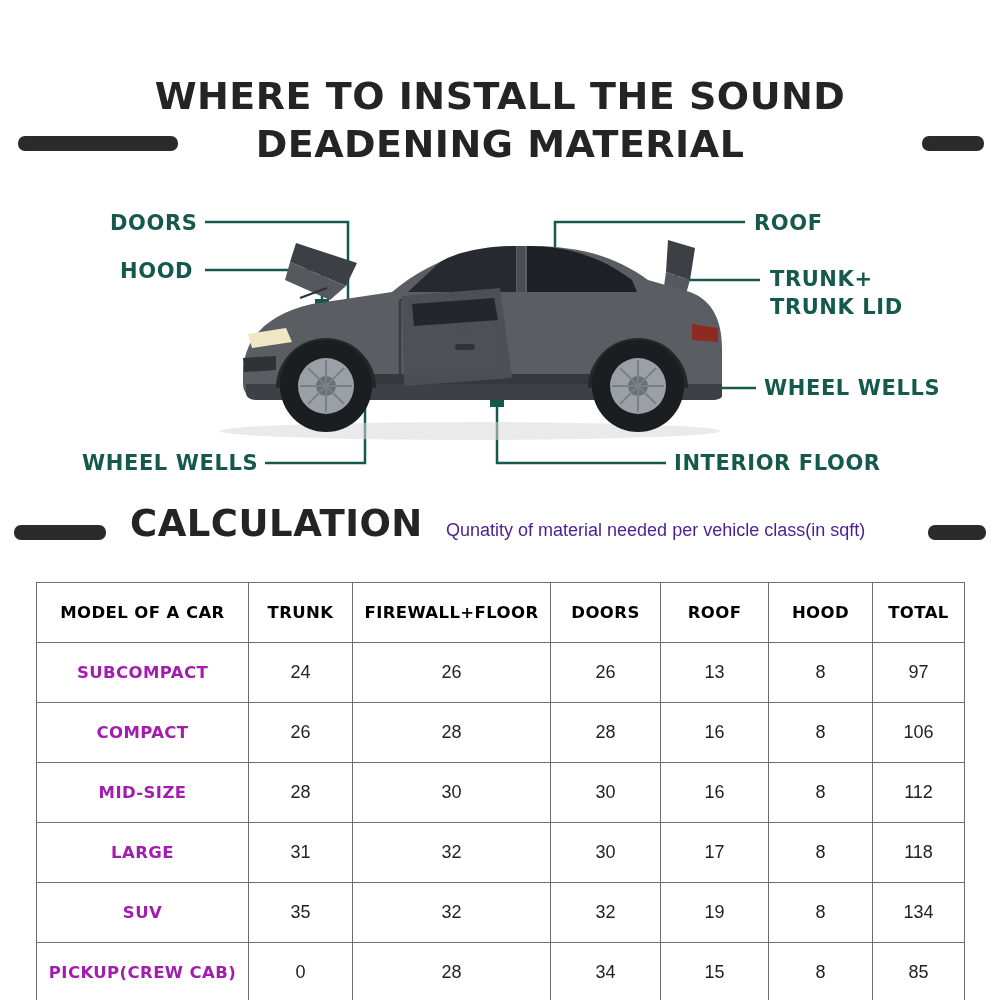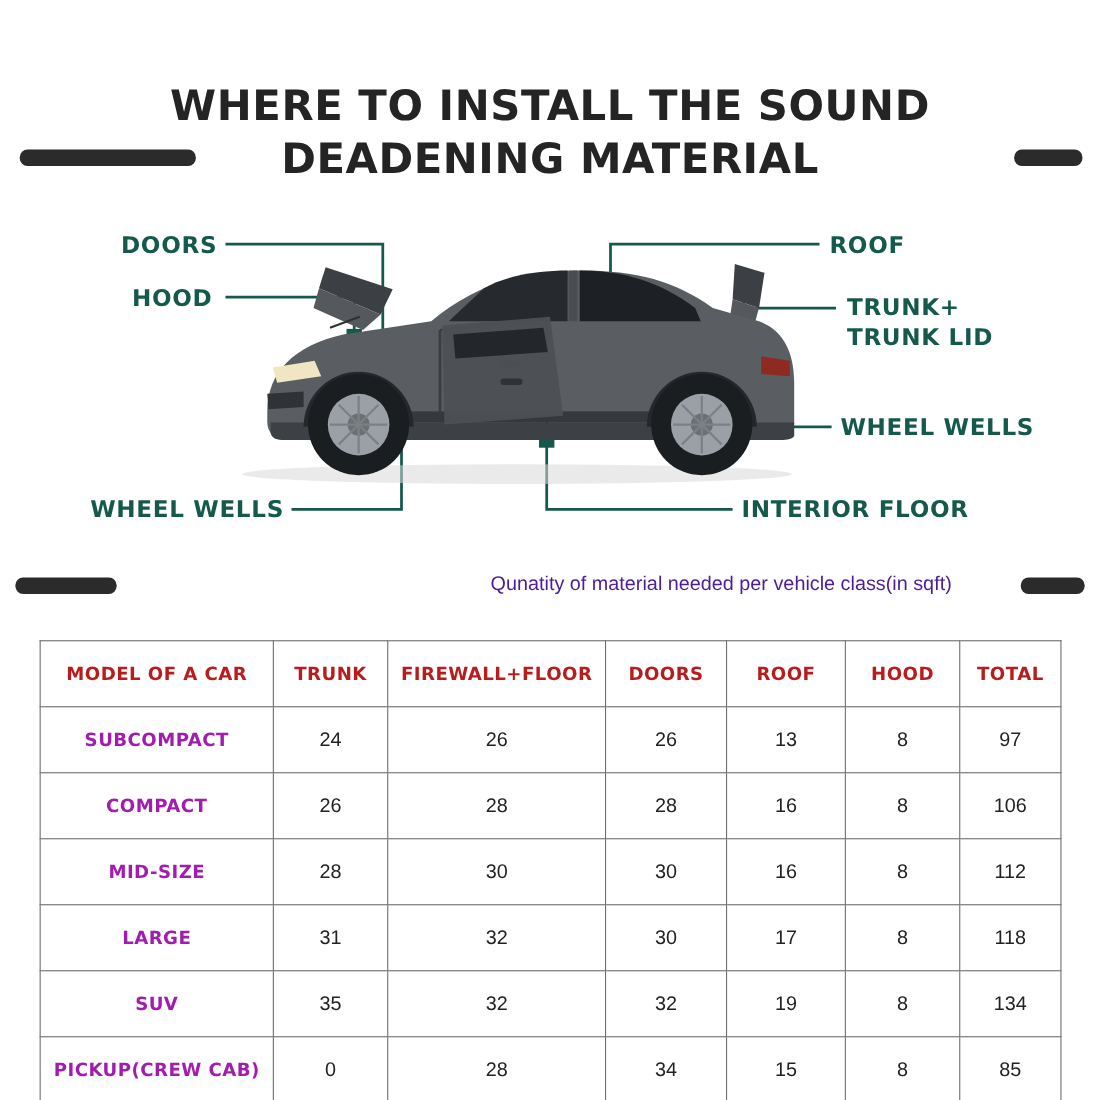--- a/index.html
+++ b/index.html
@@ -104,21 +104,21 @@
     table-layout: fixed;
   }
   th, td {
     border: 1px solid #6f6f6f;
     height: 60px;
     text-align: center;
     vertical-align: middle;
     font-size: 17px;
   }
   thead th {
-    color: #b91c1c;
+    color: #000000;
     font-weight: bold;
     font-size: 16.5px;
     letter-spacing: 0.4px;
     font-family: "DejaVu Sans", sans-serif;
   }
   tbody td.model {
     color: #a21caf;
     font-weight: bold;
     font-size: 16.5px;
     letter-spacing: 0.4px;
@@ -256,20 +256,21 @@
     <div class="callout" style="left:770px; top:78px;">TRUNK+</div>
     <div class="callout" style="left:770px; top:106px;">TRUNK LID</div>
     <div class="callout" style="left:764px; top:187px;">WHEEL WELLS</div>
     <div class="callout" style="left:82px;  top:262px;">WHEEL WELLS</div>
     <div class="callout" style="left:674px; top:262px;">INTERIOR FLOOR</div>
   </div>
 
   <div class="calc-head">
     <div class="calc-bar left"></div>
     <div class="calc-bar right"></div>
+    <div class="calc-title">CALCULATION</div>
     <div class="calc-sub">Qunatity of material needed per vehicle class(in sqft)</div>
   </div>
 
   <div class="table-wrap">
     <table>
       <colgroup>
         <col class="c0">
           <col class="c1">
           <col class="c2">
           <col class="c3">

